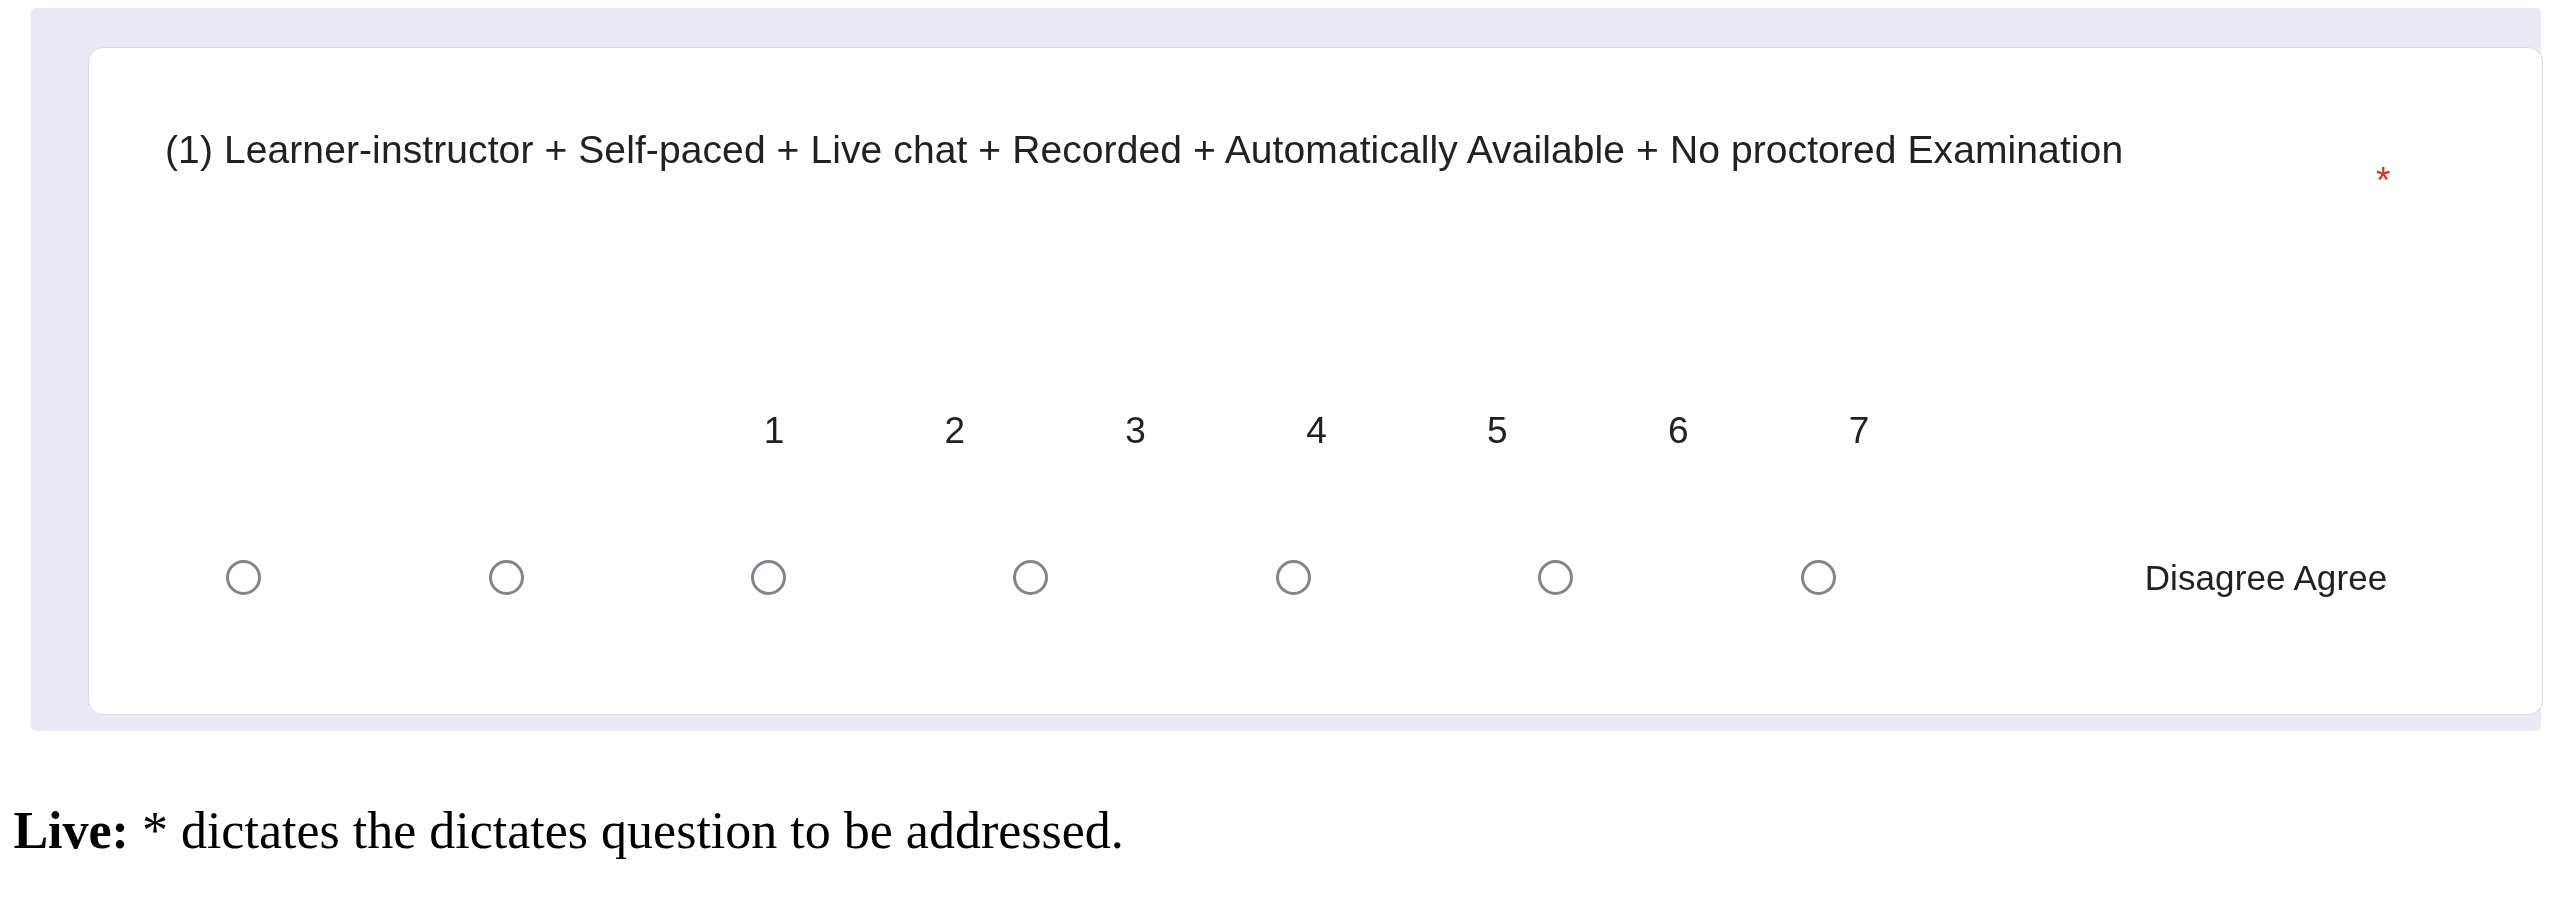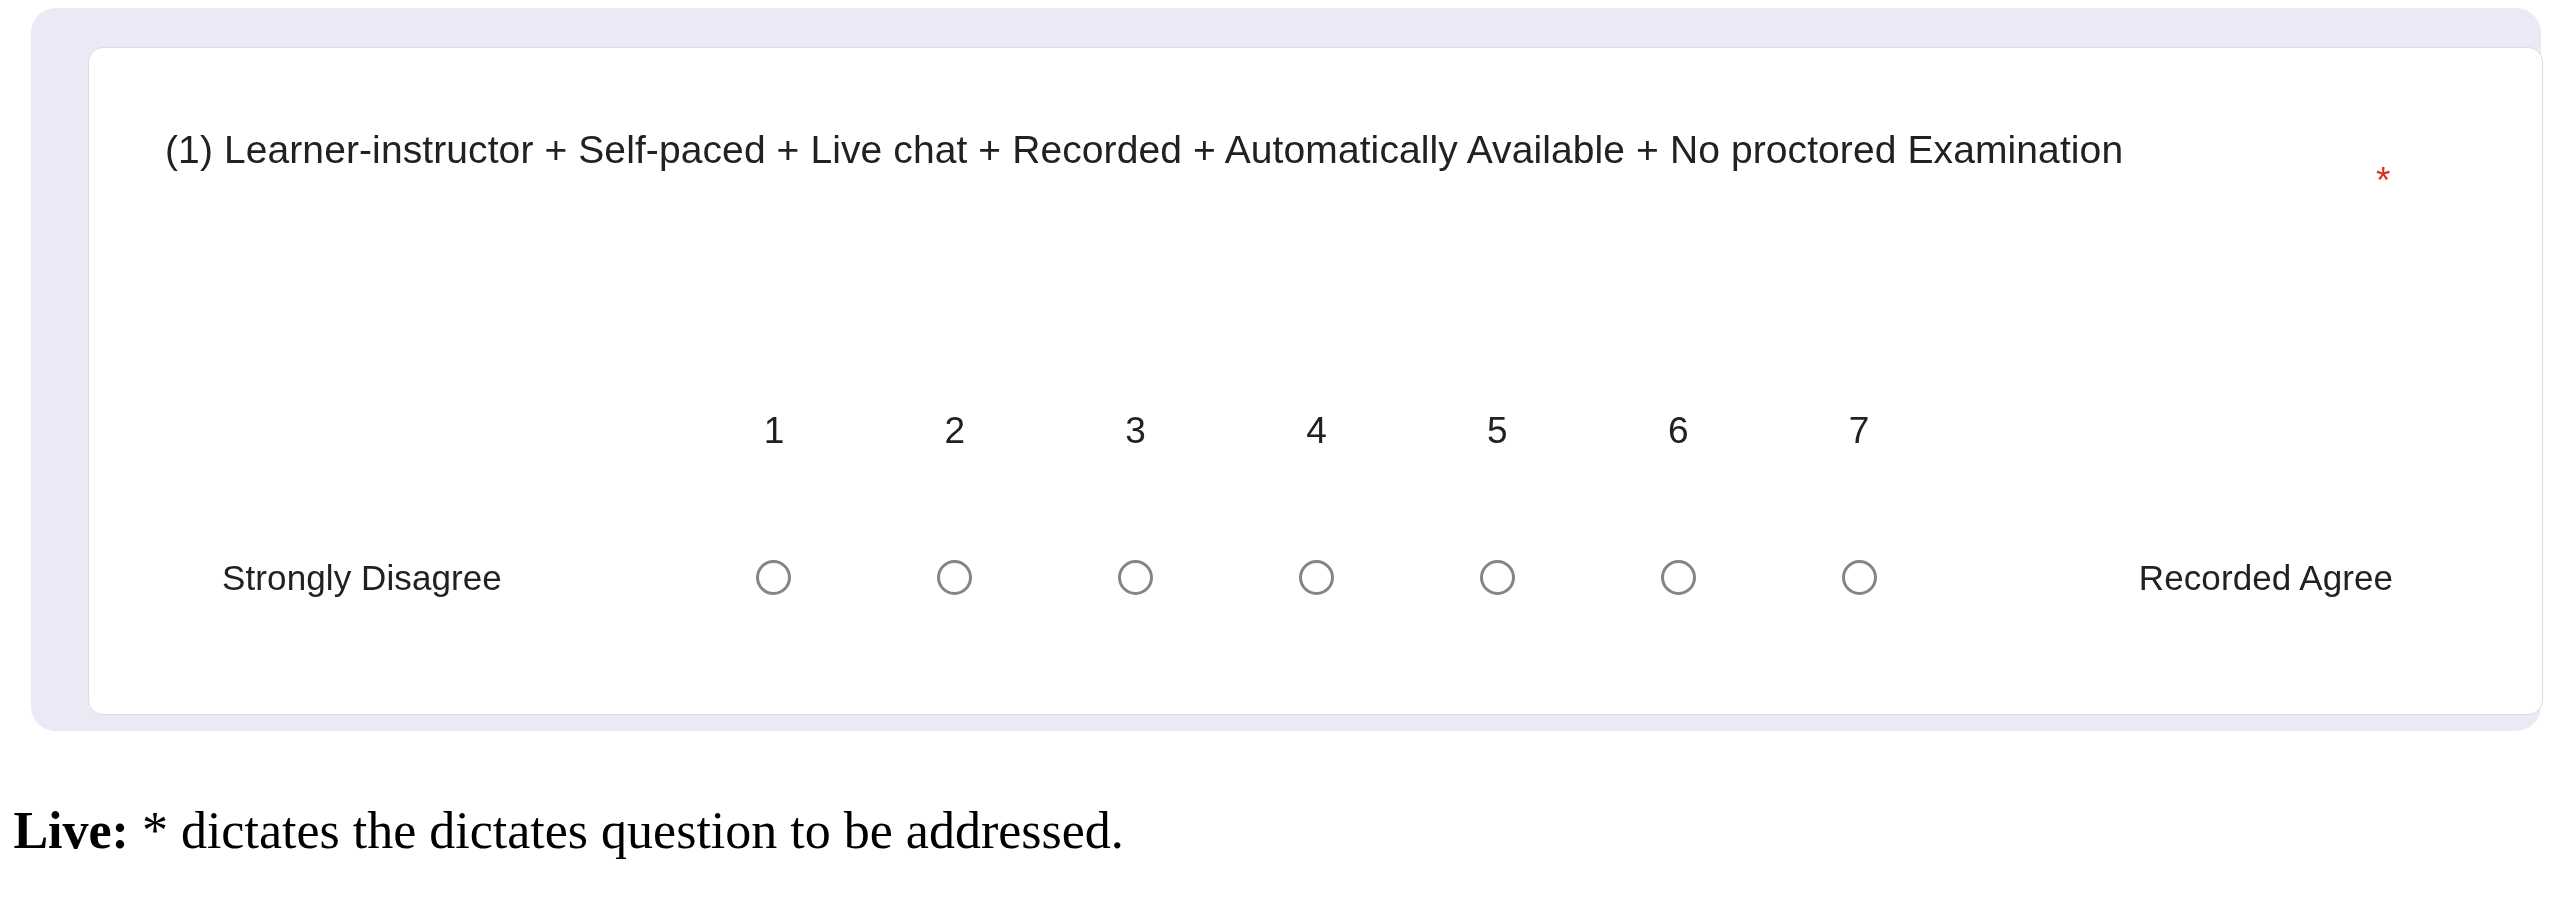--- a/index.html
+++ b/index.html
@@ -23,21 +23,21 @@
     height: 920px;
   }
 
   .form-frame {
     position: absolute;
     left: 31px;
     top: 7.6px;
     width: 2510px;
     height: 723px;
     background: #ece9f6;
-    border-radius: 25px;
+    border-radius: 5px;
     box-sizing: border-box;
   }
 
   
   .question-card {
     position: absolute;
     left: 57px;
     top: 39px;
     width: 2455px;
     height: 668px;
@@ -185,21 +185,20 @@
               <span class="scale-number">6</span>
             </div>
             <div class="scale-cell">
               <span class="scale-number">7</span>
             </div>
           </div>
           <div class="end-label right"></div>
         </div>
 
         <div class="likert-row row-options">
-          <div class="end-label left">Strongly Disagree</div>
           <div class="scale-track">
             <div class="scale-cell">
               <span class="radio-circle"></span>
             </div>
             <div class="scale-cell">
               <span class="radio-circle"></span>
             </div>
             <div class="scale-cell">
               <span class="radio-circle"></span>
             </div>
@@ -209,21 +208,21 @@
             <div class="scale-cell">
               <span class="radio-circle"></span>
             </div>
             <div class="scale-cell">
               <span class="radio-circle"></span>
             </div>
             <div class="scale-cell">
               <span class="radio-circle"></span>
             </div>
           </div>
-          <div class="end-label right">Recorded Agree</div>
+          <div class="end-label right">Disagree Agree</div>
         </div>
 
       </div>
 
     </div>
 
   </div>
 
   <div class="note">
     <b>Live:</b><span class="note-body"> * dictates the dictates question to be addressed.</span>

